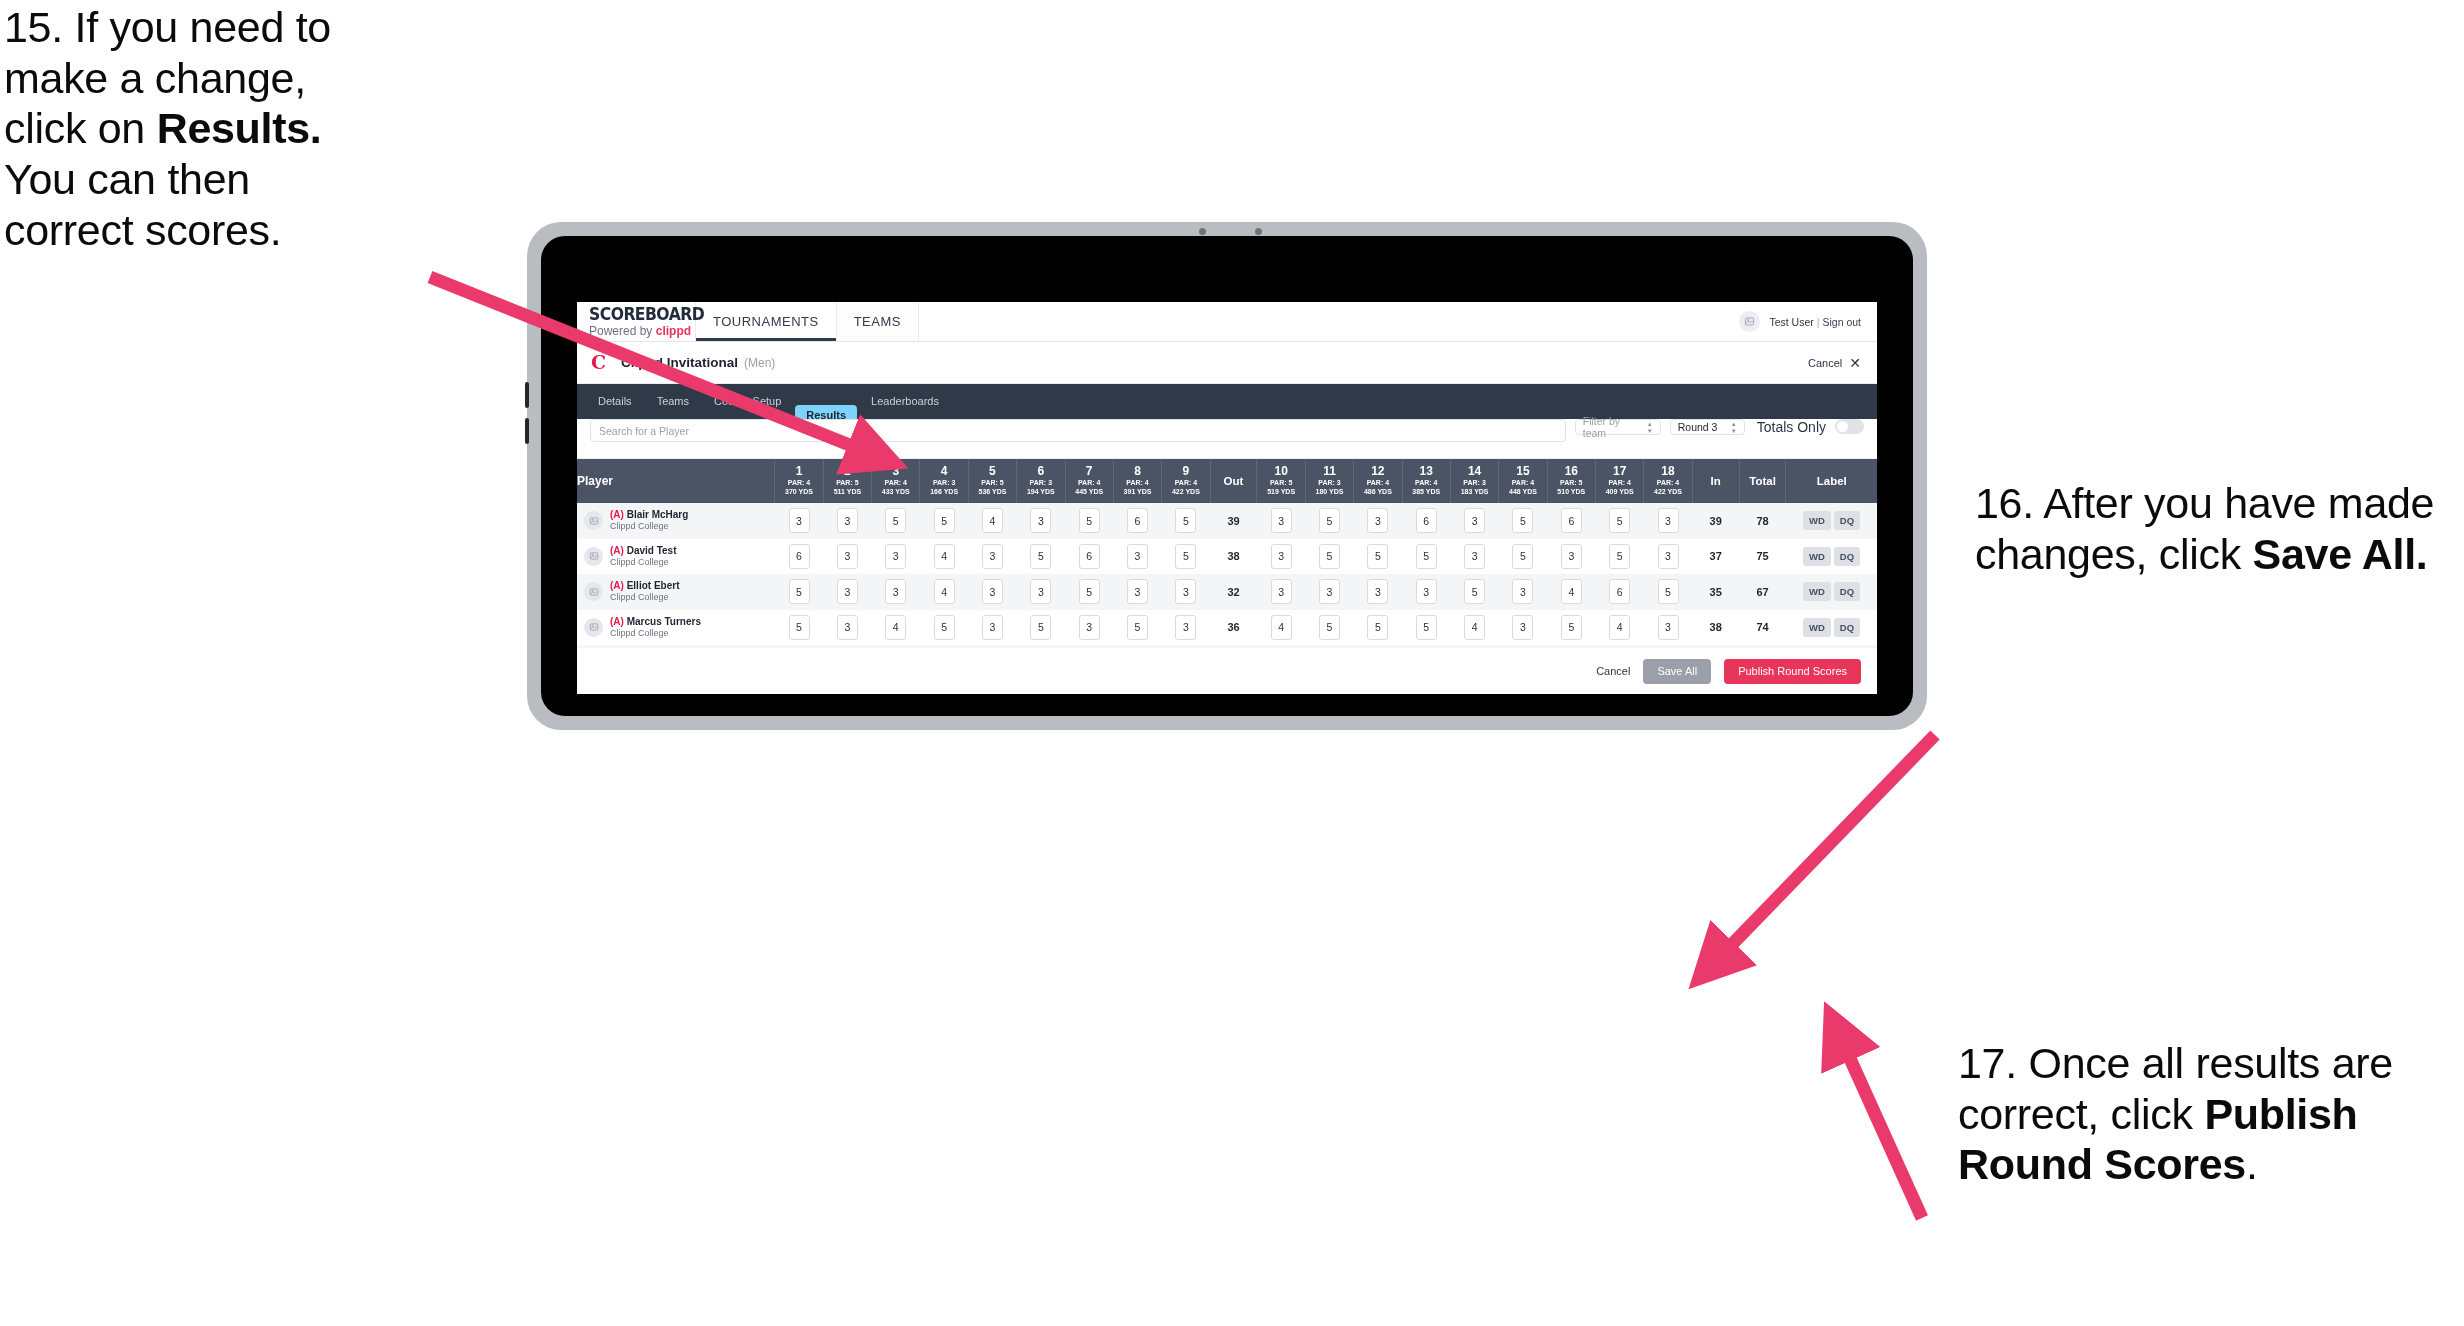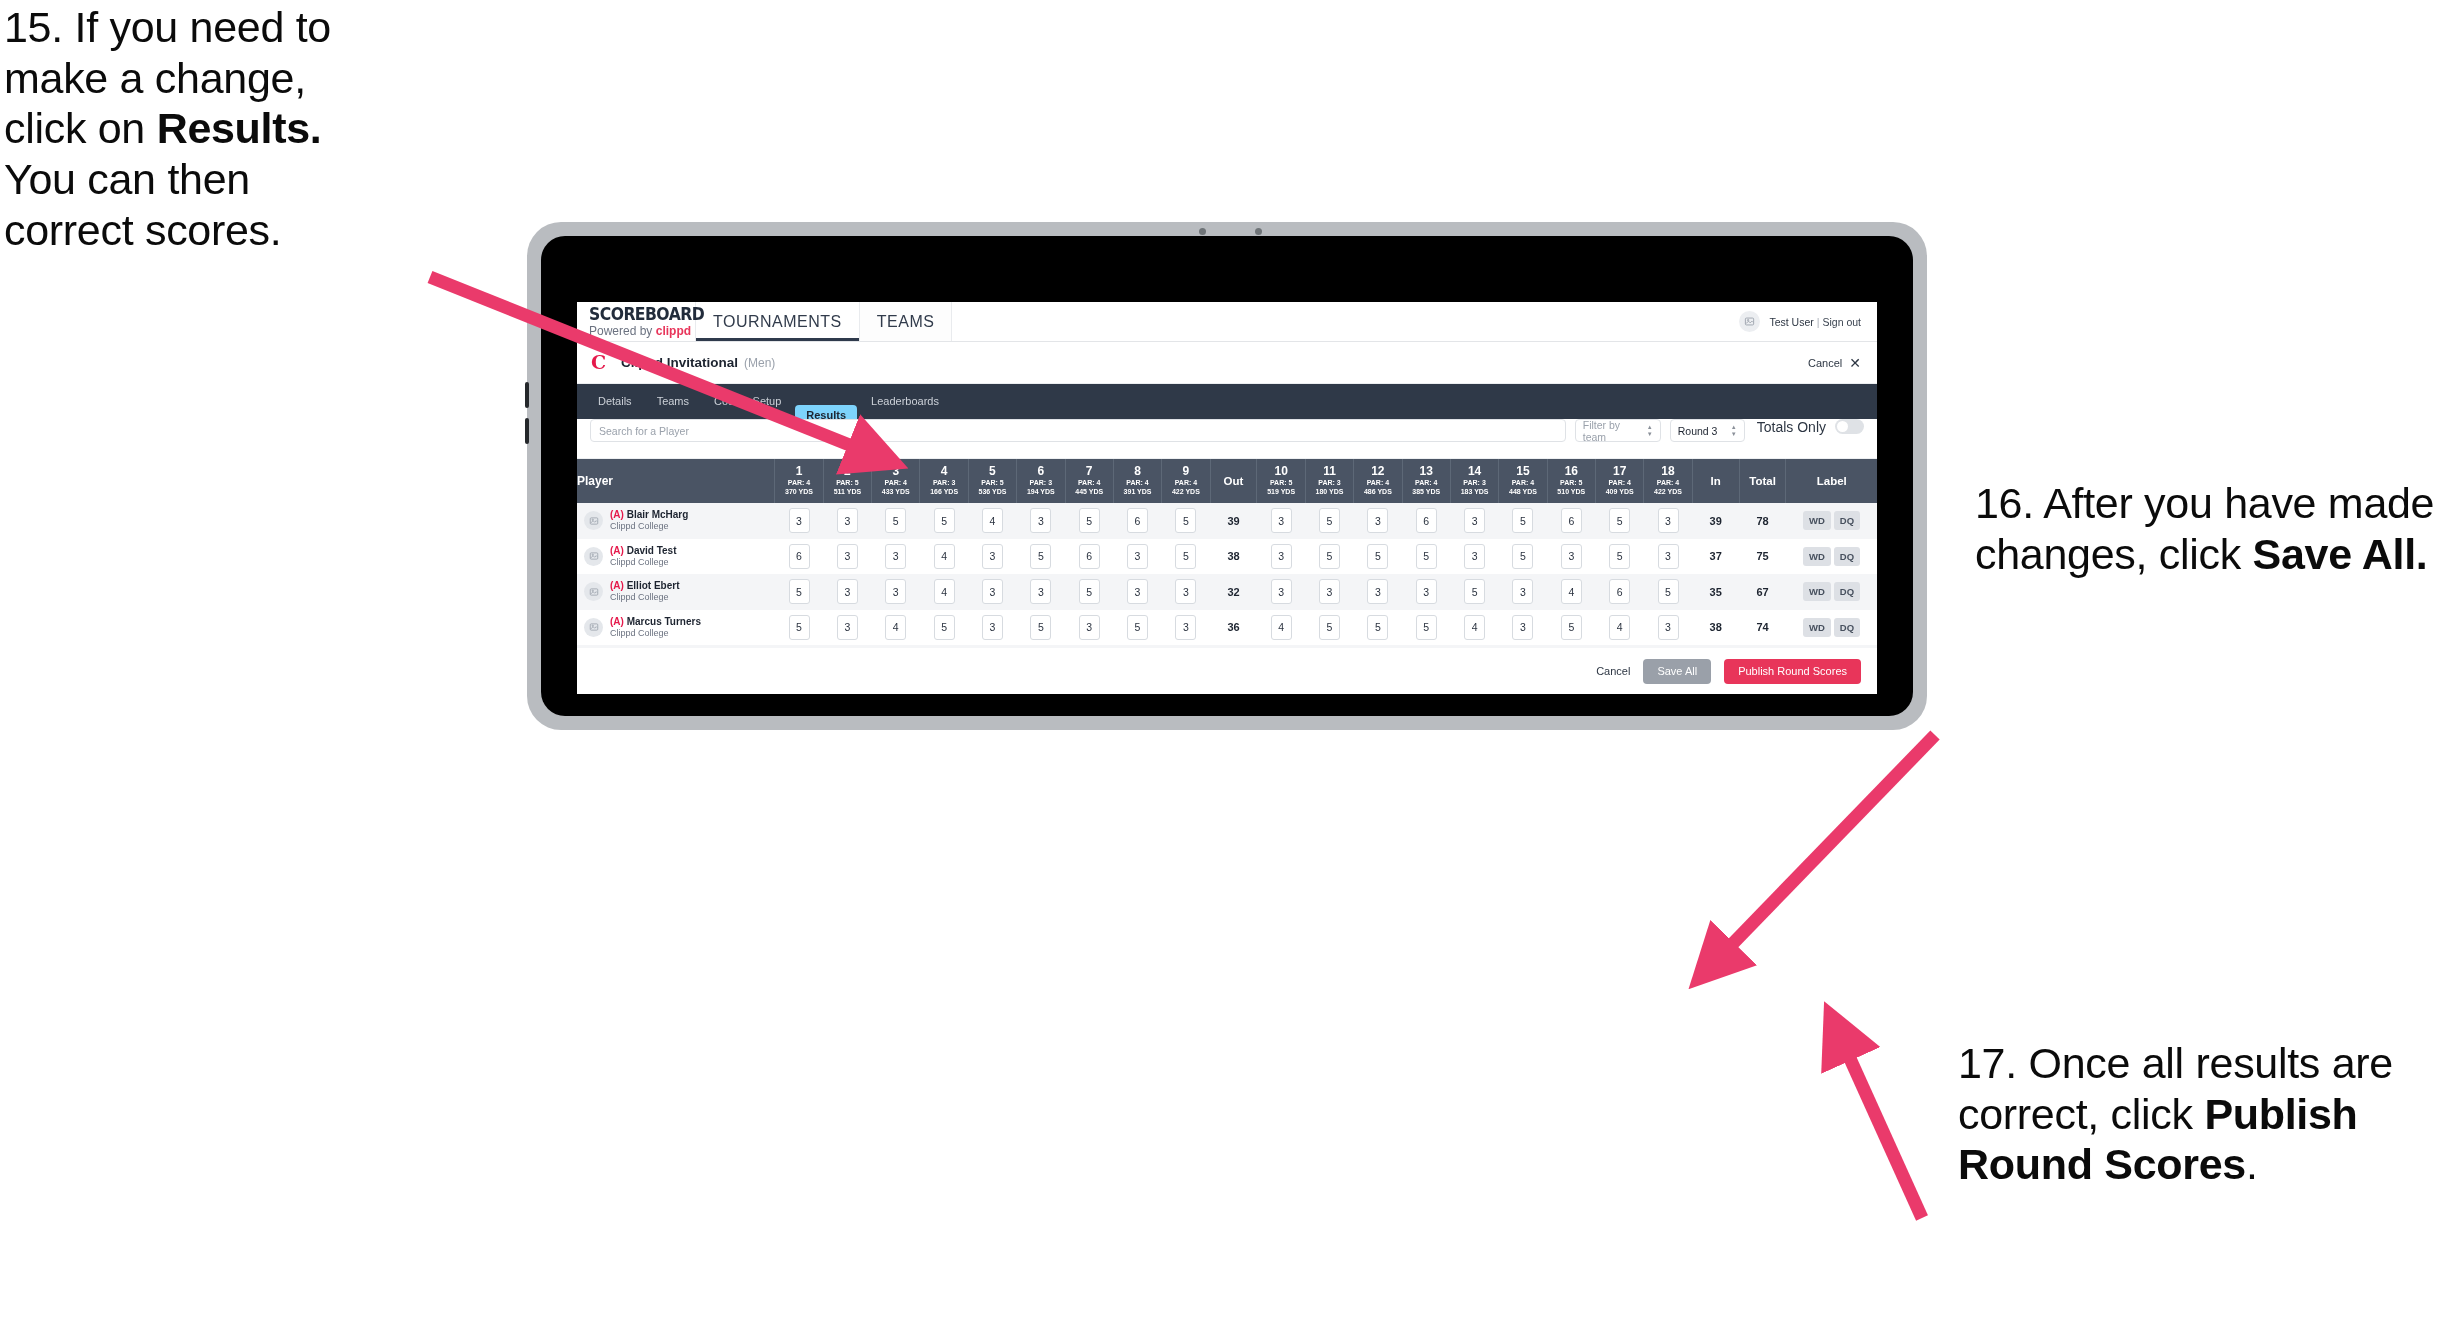--- a/index.html
+++ b/index.html
@@ -67,21 +67,21 @@
     font-family: "DejaVu Sans", sans-serif;
     font-weight: 700; font-size: 17px; letter-spacing: -0.6px;
     color: #222c3b; line-height: 1;
     transform: scaleX(0.92); transform-origin: left center;
   }
   .brand-sub { font-size: 12px; color: #6b7280; margin-top: 2px; line-height: 1; }
   .brand-sub .pink { color: #e8355a; font-weight: 700; }
   .topnav-tabs { display: flex; align-items: stretch; }
   .tnav {
     display: flex; align-items: center; padding: 0 17px;
-    font-size: 16px; letter-spacing: 0.5px; color: #313b4b;
+    font-size: 13px; letter-spacing: 0.5px; color: #313b4b;
     border-left: 1px solid #e9ebee;
     background: #fdfdfd;
   }
   .tnav.active { background: #ffffff; box-shadow: inset 0 -3px 0 #2f3a4c; }
   .tnav:last-child { border-right: 1px solid #e9ebee; }
   .topnav-spacer { flex: 1; }
   .userbox { display: flex; align-items: center; gap: 9px; padding-right: 16px; }
   .avatar-sm {
     width: 21px; height: 21px; border-radius: 50%;
     background: #eceef1; display: flex; align-items: center; justify-content: center;
@@ -129,21 +129,21 @@
     border-bottom: 1px solid #edeff1;
     flex: none;
   }
   .search-input {
     flex: 1; height: 23px;
     border: 1px solid #dfe2e6; border-radius: 4px;
     background: #fff; font-size: 10.5px; color: #9aa1ab;
     padding: 0 8px; display: flex; align-items: center;
   }
   .select-box {
-    height: 23px; border: 1px solid #dfe2e6; border-radius: 4px;
+    height: 16px; border: 1px solid #dfe2e6; border-radius: 4px;
     background: #fff; display: flex; align-items: center; justify-content: space-between;
     gap: 8px; padding: 0 7px; font-size: 10.5px;
   }
   #filter-team-select { width: 86px; color: #9aa1ab; }
   #round-select { width: 75px; color: #1d2430; }
   .updown { display: flex; flex-direction: column; gap: 1px; color: #8a9099; font-size: 6px; line-height: 6px; }
   .totals-label { font-size: 14px; color: #2d3643; margin-left: 3px; }
   .toggle {
     width: 29px; height: 15px; border-radius: 8px; background: #dfe2e6;
     position: relative; flex: none;

